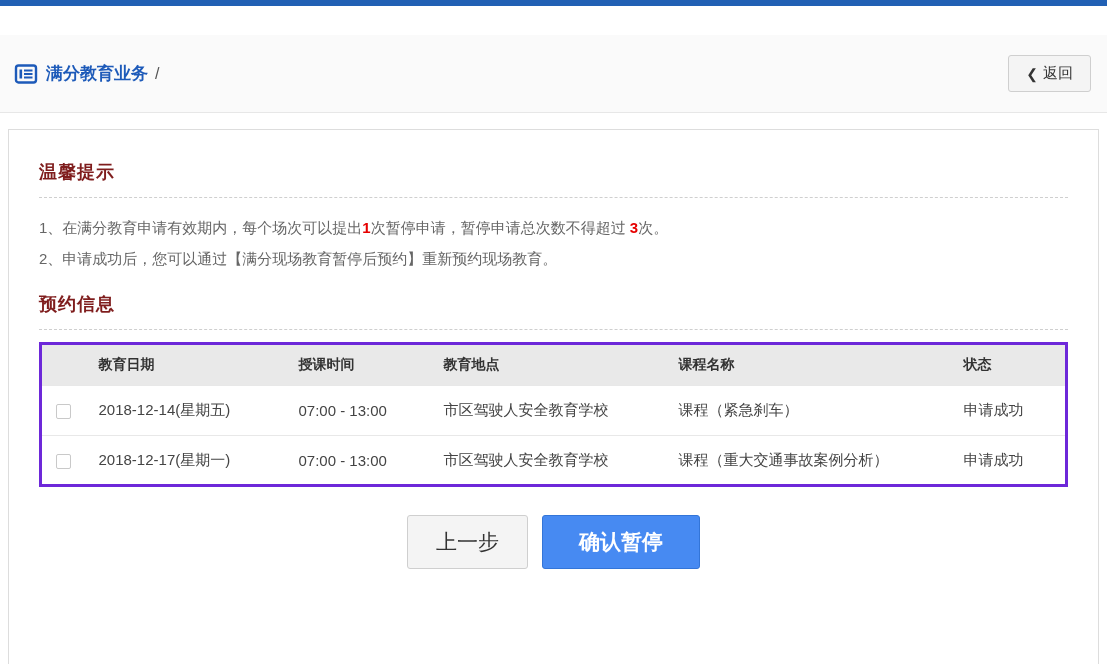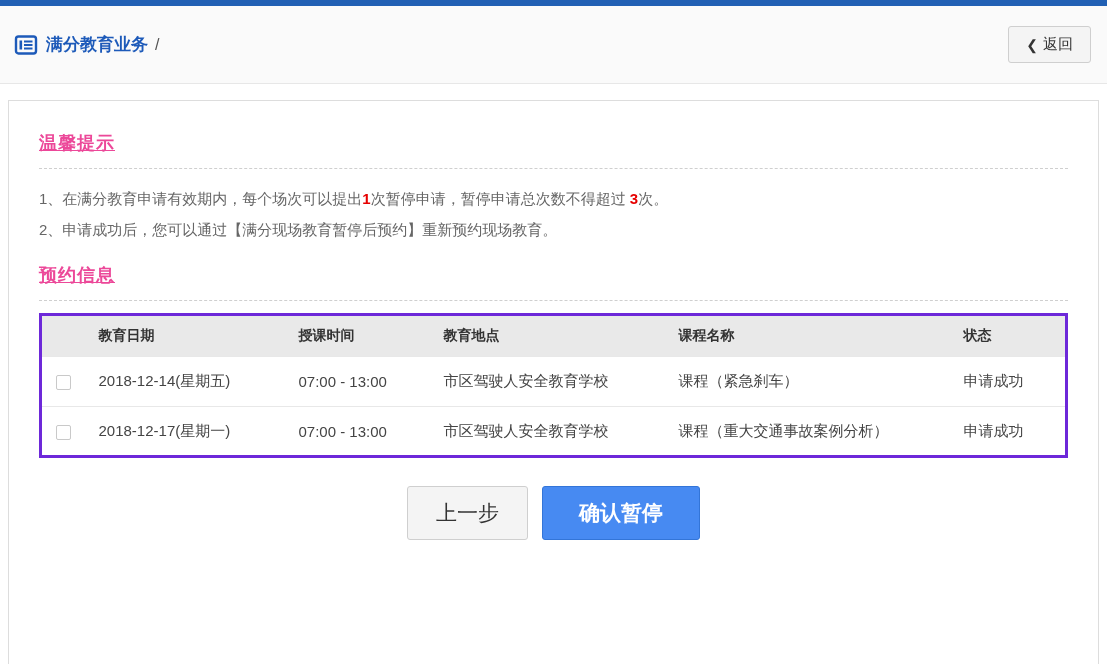--- a/index.html
+++ b/index.html
@@ -12,20 +12,21 @@
   }
   
   .topbar { height: 6px; background: #2160b4; }
   .header {
     height: 78px;
     background: #fafafa;
     border-bottom: 1px solid #e7e7e7;
     display: flex;
     align-items: center;
     padding: 0 16px 0 14px;
+    margin-top: 29px;
   }
   .breadcrumb { display: flex; align-items: center; }
   .crumb-icon { width: 24px; height: 24px; margin-right: 8px; display: inline-flex; }
   .crumb-primary { color: #1d5ab9; font-size: 17px; font-weight: bold; }
   .crumb-sep { color: #555; font-size: 16px; margin: 0 7px; }
   .crumb-secondary { color: #333; font-size: 16px; }
   .back-btn {
     margin-left: auto;
     background: #f4f4f4;
     border: 1px solid #cfcfcf;
@@ -43,24 +44,23 @@
   .panel {
     margin: 16px 8px 9px 8px;
     border: 1px solid #dddddd;
     background: #fff;
     min-height: 570px;
     padding: 12px 30px 30px 30px;
   }
   .section-title {
     font-size: 18px;
     font-weight: bold;
-    color: #ec4899;
+    color: #7f1d1d;
     margin-top: 18px;
     letter-spacing: 1px;
-    text-decoration: underline;
   }
   .dashed { border-bottom: 1px dashed #cfcfcf; margin-top: 13px; }
   .tips { margin-top: 14px; }
   .tips p {
     font-size: 15px;
     color: #666;
     line-height: 31px;
   }
   .em-red { color: #e60000; font-weight: bold; }
   .remaining {

